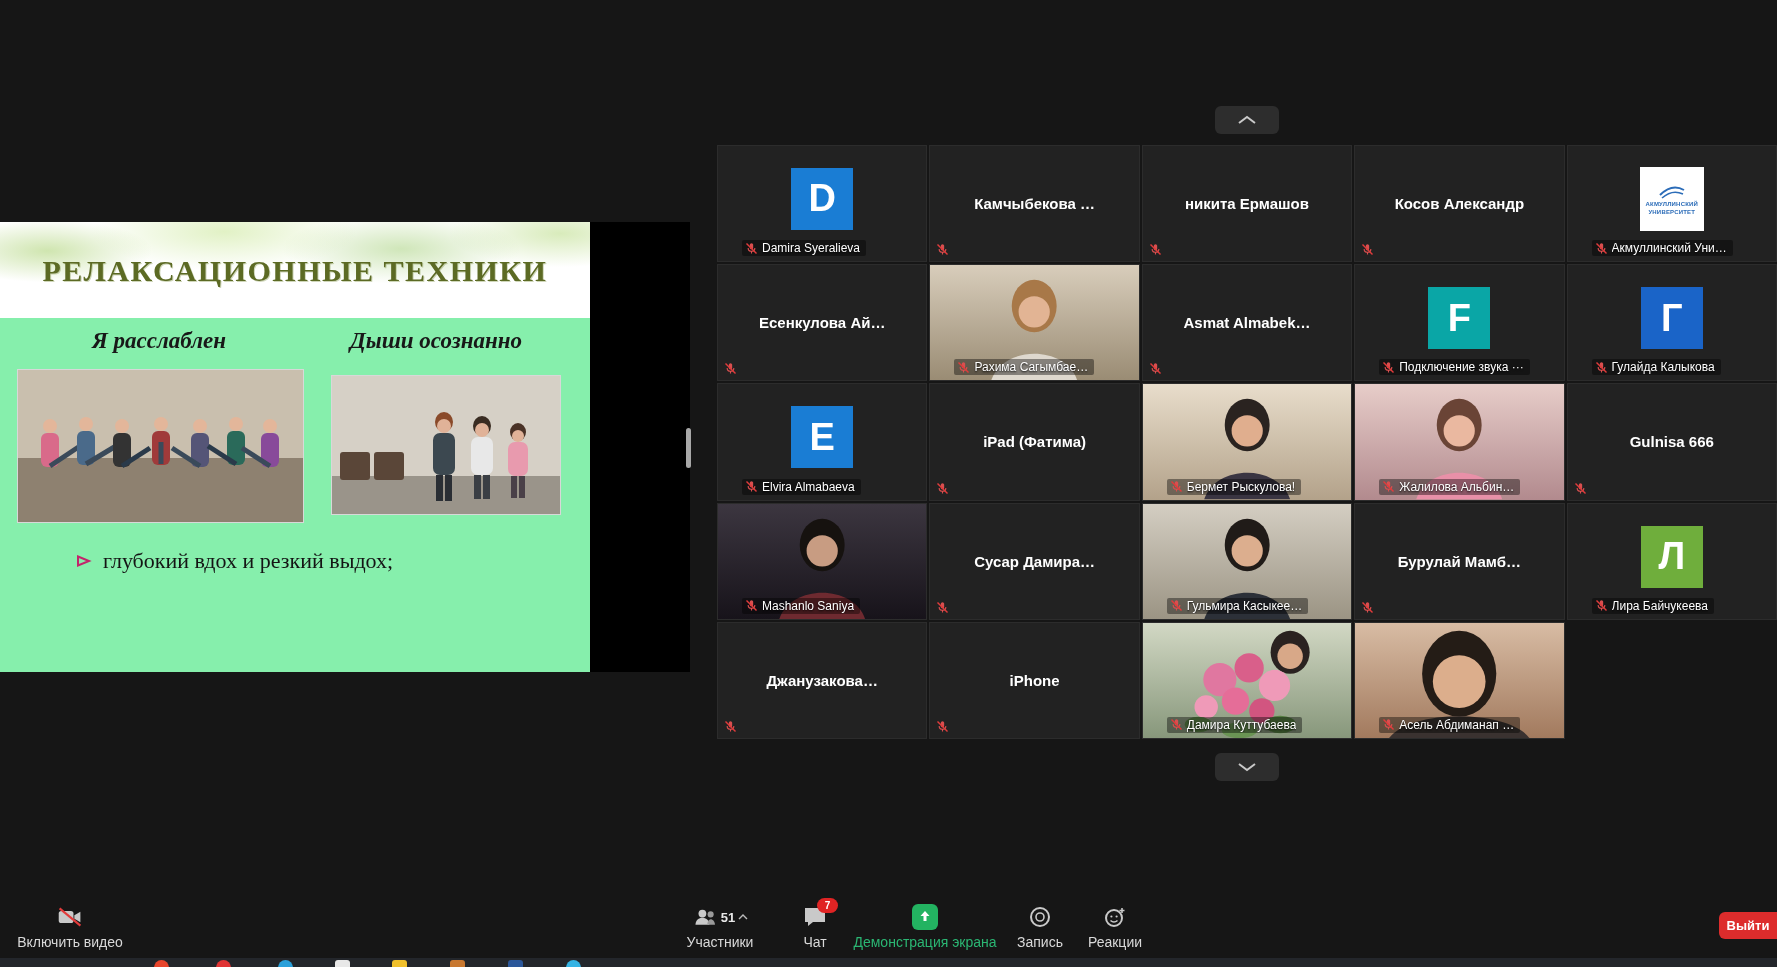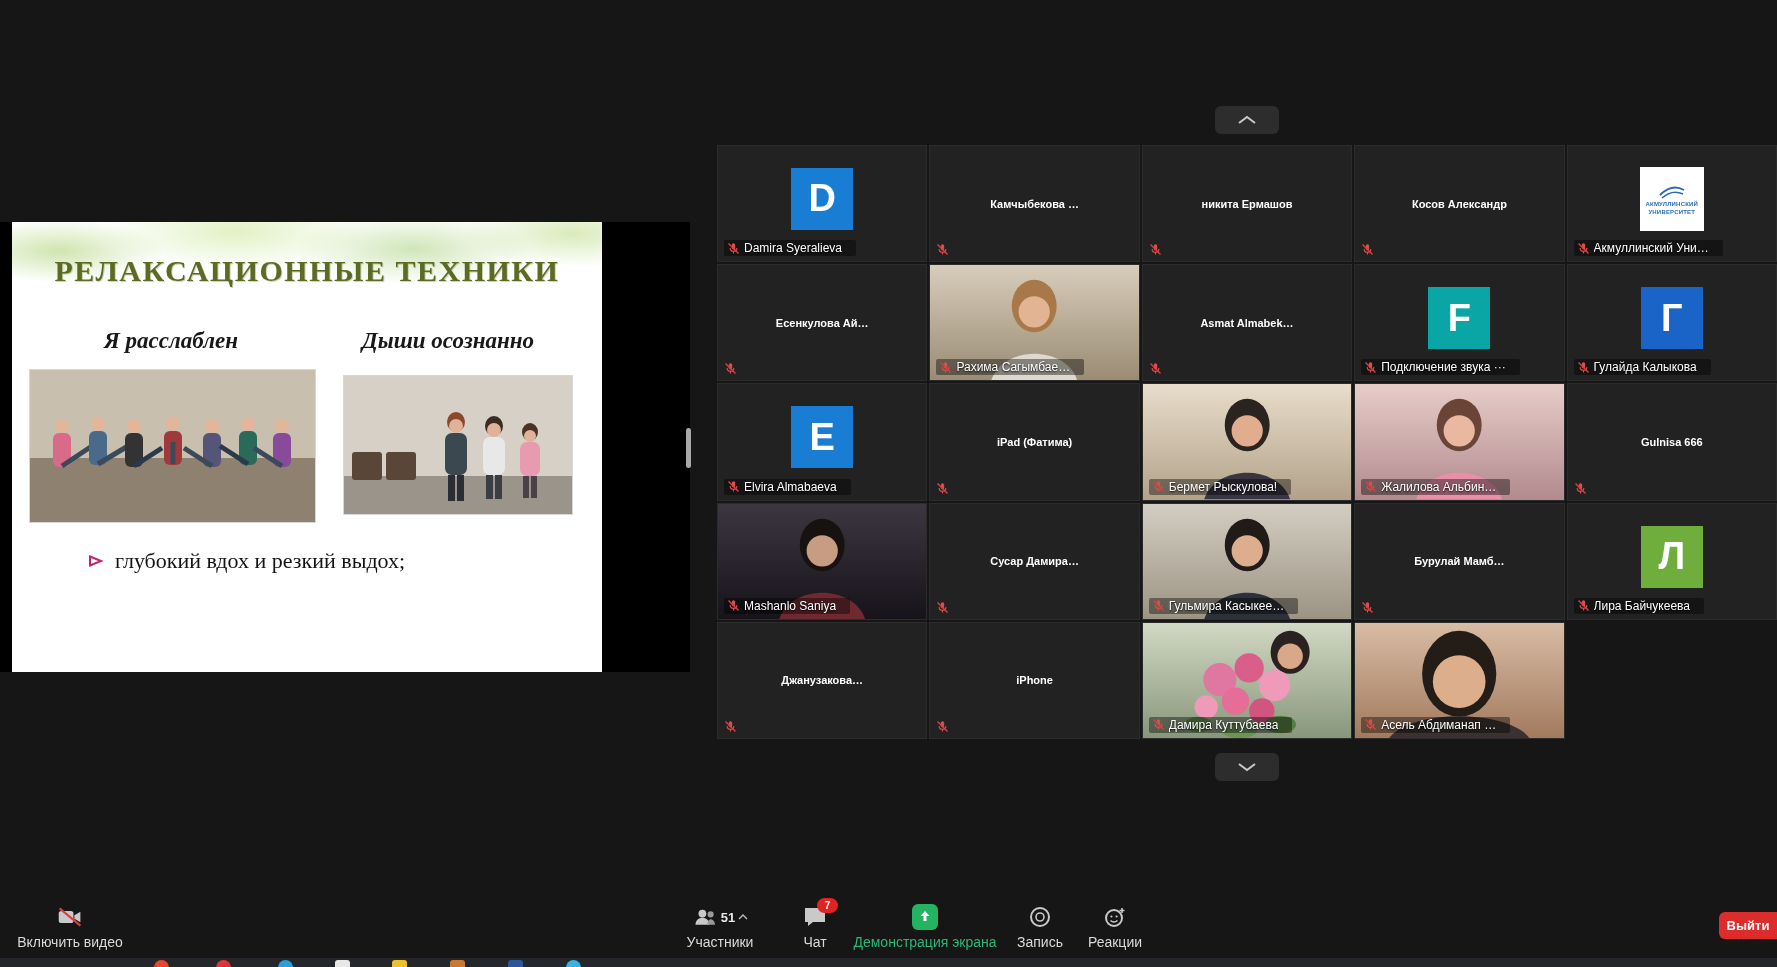--- a/index.html
+++ b/index.html
@@ -1,21 +1,21 @@
 <!DOCTYPE html>
 <html><head>
 <meta charset="utf-8">
 <style>
   html,body{margin:0;padding:0;background:#0e0e0e;}
   #screen{position:relative;width:1777px;height:967px;background:#161616;overflow:hidden;
           font-family:"Liberation Sans",sans-serif;-webkit-font-smoothing:antialiased;}
 
   
   .share-area{position:absolute;left:0;top:222px;width:690px;height:450px;background:#000;}
-  .slide{position:absolute;left:12px;top:0;width:590px;height:450px;background:#ffffff;overflow:hidden;}
+  .slide{position:absolute;left:0;top:0;width:590px;height:450px;background:#86efac;overflow:hidden;}
   .slide-head{position:absolute;left:0;top:0;right:0;height:96px;
     background:
       radial-gradient(ellipse 150px 45px at 8% 30%, rgba(168,208,110,.55), transparent 70%),
       radial-gradient(ellipse 190px 55px at 38% 10%, rgba(196,228,140,.50), transparent 70%),
       radial-gradient(ellipse 170px 50px at 68% 28%, rgba(150,200,100,.45), transparent 70%),
       radial-gradient(ellipse 160px 48px at 95% 12%, rgba(178,216,120,.50), transparent 70%),
       #ffffff;}
   .slide-title{position:absolute;left:0;top:32px;width:100%;text-align:center;
     font-family:"Liberation Serif",serif;font-weight:700;font-size:30px;letter-spacing:1.5px;
     color:#5c6a24;text-shadow:1px 1px 0 rgba(120,140,60,.35);}
@@ -31,41 +31,41 @@
   .bullet{display:flex;align-items:center;gap:11px;height:33px;
     font-family:"Liberation Serif",serif;font-size:22px;color:#141414;}
   .barw{flex:0 0 auto;}
   .divider{position:absolute;left:686px;top:428px;width:5px;height:40px;border-radius:3px;background:#a8a8a8;}
 
   
   .gallery{position:absolute;left:717px;top:145px;width:1060px;height:594px;
     display:grid;grid-template-columns:repeat(5,1fr);grid-template-rows:repeat(5,1fr);gap:2px;}
   .tile{position:relative;background:#222222;border:1px solid #2c2c2c;box-sizing:border-box;overflow:hidden;}
   .tile-center{position:absolute;inset:0;display:flex;align-items:center;justify-content:center;
-    color:#ffffff;font-size:11px;font-weight:700;text-align:center;padding:0 8px;}
+    color:#ffffff;font-size:15px;font-weight:700;text-align:center;padding:0 8px;}
   .avatar{position:absolute;left:50%;top:46%;transform:translate(-50%,-50%);
     width:62px;height:62px;display:flex;align-items:center;justify-content:center;
     color:#fff;font-size:38px;font-weight:700;}
   .logo-sq{position:absolute;left:50%;top:46%;transform:translate(-50%,-50%);
     width:64px;height:64px;background:#fff;display:flex;flex-direction:column;
     align-items:center;justify-content:center;gap:1px;}
   .logo-t{font-size:6px;line-height:7px;color:#2b6cb8;font-weight:700;letter-spacing:.2px;}
   .photo{position:absolute;inset:0;}
   .person{position:absolute;inset:0;width:100%;height:100%;}
   .p-warm{background:linear-gradient(180deg,#d8cdbb,#9a8c74);}
   .p-office{background:linear-gradient(180deg,#e8ddcb,#b3a28a);}
   .p-pink{background:linear-gradient(180deg,#e7cdc9,#b28a8e);}
   .p-dark{background:linear-gradient(180deg,#3c3640,#17131a);}
   .p-office2{background:linear-gradient(180deg,#d4cec2,#9b9484);}
   .p-home{background:linear-gradient(180deg,#dcd8cc,#a8a296);}
   .p-flowers{background:linear-gradient(180deg,#d2d8c4,#87977b);}
   .p-close{background:linear-gradient(180deg,#d8bca4,#a27a5e);}
   .namebar{position:absolute;left:6px;bottom:5px;display:flex;align-items:center;gap:4px;
     max-width:94%;}
-  .namebar.chip{background:rgba(0,0,0,.40);padding:1px 14px 1px 3px;border-radius:2px;}
+  .namebar.chip{background:rgba(0,0,0,.40);padding:1px 6px 1px 3px;border-radius:2px;margin-left:18px;}
   .nm{color:#fff;font-size:12px;white-space:nowrap;overflow:hidden;text-overflow:ellipsis;
     text-shadow:0 1px 2px rgba(0,0,0,.9);}
   .micsvg{width:13px;height:13px;flex:0 0 auto;}
   .micsvg .bd{fill:#d94f4f;}
   .micsvg .st{fill:none;stroke:#d94f4f;stroke-width:1.2;}
   .micsvg .sl{fill:none;stroke:#e23b3b;stroke-width:1.5;}
   .scroll-btn{position:absolute;left:1215px;width:64px;height:28px;background:#2d2d2d;
     border-radius:6px;display:flex;align-items:center;justify-content:center;cursor:pointer;}
   .scroll-btn.up{top:106px;}
   .scroll-btn.down{top:753px;}

